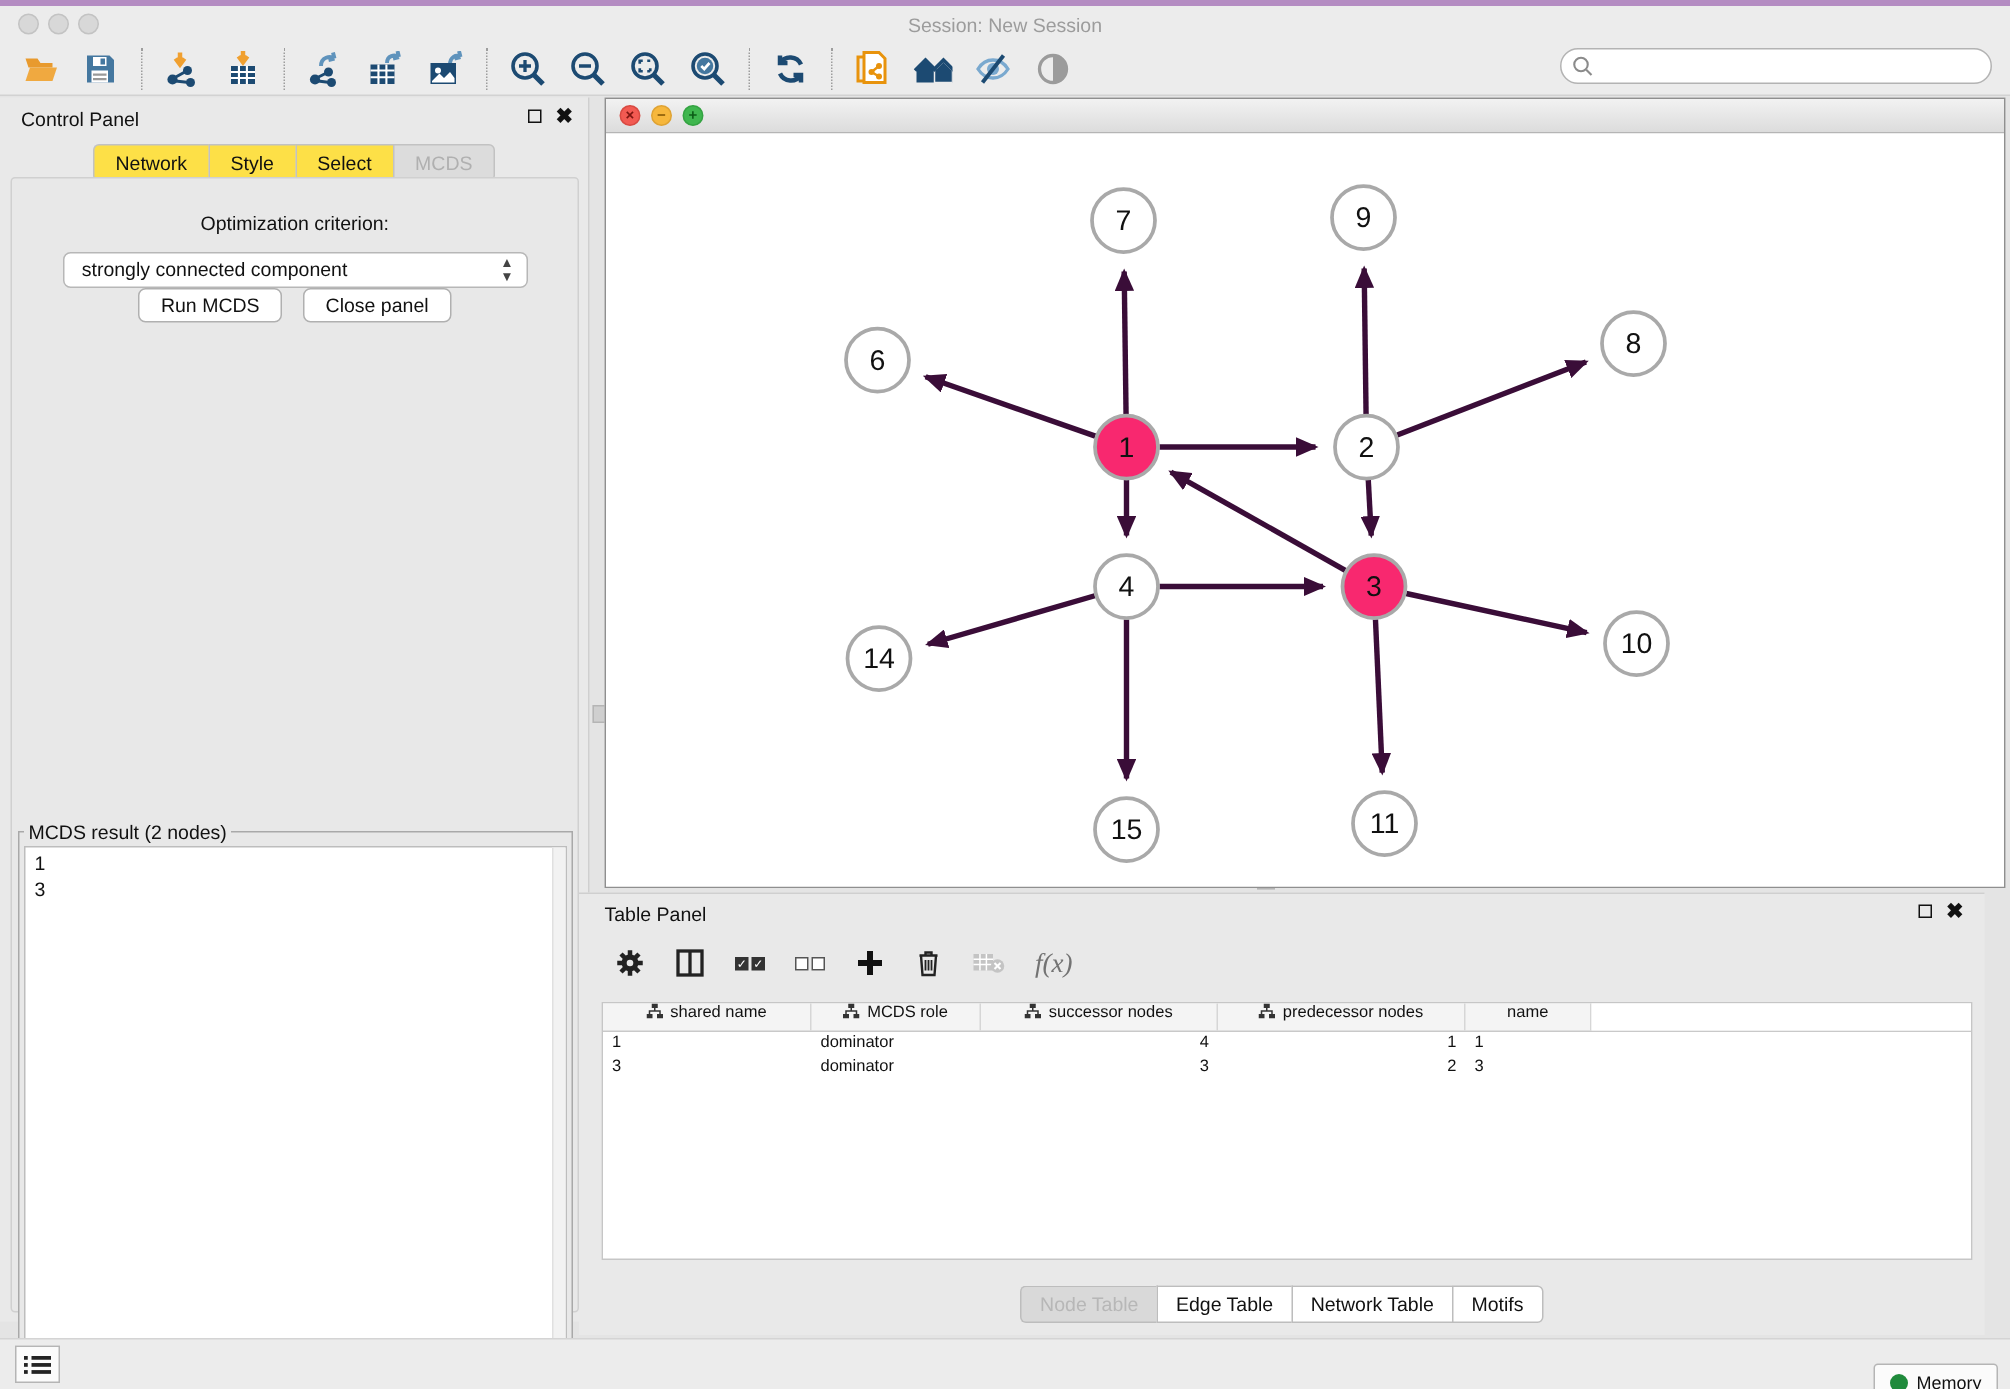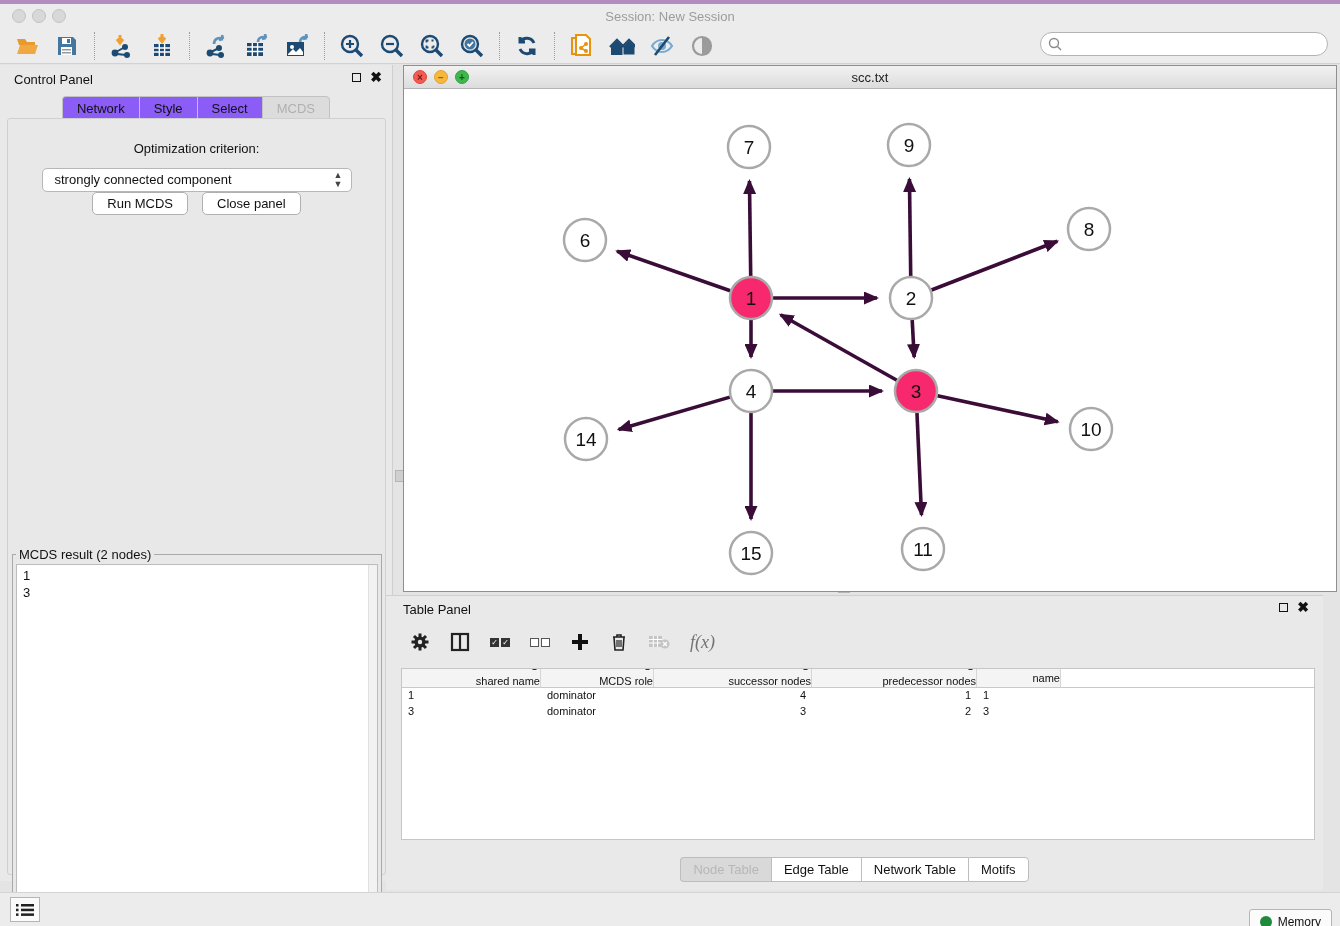--- a/index.html
+++ b/index.html
@@ -24,21 +24,21 @@
   .search-glass { position:absolute; left:8px; top:5px; }
 
   
   .control-panel { position:absolute; left:0; top:65px; width:393px; height:816px; background:#e9e9e9; border-right:1px solid #cfcfcf; }
   .panel-head { position:absolute; left:0; top:0; width:100%; height:28px; }
   .panel-title { position:absolute; left:14px; top:7px; font-size:13px; color:#111; }
   .panel-btns { position:absolute; right:10px; top:7px; display:flex; gap:9px; align-items:center; }
   .float-box { width:9px; height:9px; border:1.5px solid #111; display:inline-block; }
   .close-x { font-size:14px; font-weight:bold; color:#111; line-height:10px; }
   .cp-tabs { position:absolute; left:0; top:31px; width:100%; display:flex; justify-content:center; }
-  .cp-tab { font-size:13px; padding:4px 14px; background:#8b5cf6; border:1px solid #c2c2c2; border-right:none; color:#111; }
+  .cp-tab { font-size:13px; padding:4px 14px; background:#fde047; border:1px solid #c2c2c2; border-right:none; color:#111; }
   .cp-tab:first-child { border-radius:4px 0 0 4px; }
   .cp-tab:last-child { border-right:1px solid #c2c2c2; border-radius:0 4px 4px 0; }
   .cp-tab.active { background:#dcdcdc; color:#b0b0b0; }
   .cp-body { position:absolute; left:7px; top:53px; width:379px; height:757px; background:#e8e8e8; border:1px solid #d0d0d0; border-radius:3px; }
   .opt-label { margin-top:22px; text-align:center; font-size:13px; color:#111; }
   .dropdown { position:relative; margin:12px auto 0; width:310px; height:24px; background:#fff; border:1px solid #b7b7b7; border-radius:5px; font-size:13px; line-height:22px; padding-left:12px; color:#111; }
   .dd-stepper { position:absolute; right:8px; top:2px; font-size:9px; color:#444; line-height:9px; text-align:center; }
   .btn-row { display:flex; justify-content:center; gap:14px; }
   .mac-btn { font-size:13px; padding:3px 14px; background:#fff; border:1px solid #b0b0b0; border-radius:5px; color:#111; }
   fieldset.result-box { position:absolute; left:4px; top:428px; width:370px; height:382px; border:1px solid #a9a9a9; background:#e8e8e8; }
@@ -64,21 +64,21 @@
   
   .table-panel { position:absolute; left:386px; top:595px; width:937px; height:295px; background:#e9e9e9; border-top:1px solid #cfcfcf; }
   .tp-head { position:relative; height:26px; }
   .tp-title { position:absolute; left:17px; top:6px; font-size:13px; color:#111; }
   .tp-btns { position:absolute; right:14px; top:6px; display:flex; gap:9px; align-items:center; }
   .tp-toolbar { display:flex; align-items:center; gap:20px; height:40px; padding-left:24px; }
   .tp-icon { display:flex; align-items:center; justify-content:center; }
   .fx-label { font-family:"Liberation Serif", serif; font-style:italic; font-size:18px; color:#737373; }
   .grid-table { position:absolute; left:15px; top:72px; width:914px; height:172px; background:#fff; border:1px solid #c6c6c6; font-size:11px; }
   .gt-header { display:flex; height:19px; background:#f4f4f4; border-bottom:1px solid #c9c9c9; }
-  .gt-hcell { display:flex; align-items:flex-end; justify-content:center; gap:5px; border-right:1px solid #d6d6d6; color:#111; font-size:11px;flex-direction:column; }
+  .gt-hcell { display:flex; align-items:flex-start; justify-content:center; gap:5px; border-right:1px solid #d6d6d6; color:#111; font-size:11px; }
   .gt-row { display:flex; height:16px; }
   .gt-cell { padding:1px 6px; color:#111; overflow:hidden; white-space:nowrap; }
   .num-right { text-align:right; }
   .tp-tabs { position:absolute; left:0; bottom:8px; width:100%; display:flex; justify-content:center; }
   .tp-tab { font-size:13px; padding:4px 12px; background:#fff; border:1px solid #bdbdbd; border-right:none; color:#111; }
   .tp-tab:first-child { border-radius:4px 0 0 4px; }
   .tp-tab:last-child { border-right:1px solid #bdbdbd; border-radius:0 4px 4px 0; }
   .tp-tab.active { background:#d9d9d9; color:#b7b7b7; }
 
   
@@ -296,21 +296,20 @@
   </div>
 
   <div class="vsplit-handle"></div>
   <div class="hsplit-handle"></div>
 
   <div class="net-window">
     <div class="net-titlebar">
       <span class="tl tl-red">×</span>
       <span class="tl tl-yellow">−</span>
       <span class="tl tl-green">+</span>
-      <span class="net-title">scc.txt</span>
     </div>
     <div class="net-canvas">
       <svg id="graph-svg" width="932" height="502">
           <defs>
             <marker id="arrow" markerUnits="userSpaceOnUse" markerWidth="15" markerHeight="13" refX="13" refY="6.5" orient="auto">
               <polygon points="0,0 15,6.5 0,13" fill="#3a0d38"></polygon>
             </marker>
           </defs>
           <line x1="346.7086348276299" y1="187.0019294860588" x2="345.45029163002647" y2="91.99701806700006" stroke="#3a0d38" stroke-width="3.6" marker-end="url(#arrow)"></line>
           <line x1="326.23121807335133" y1="201.7434376400866" x2="213.0972084320934" y2="162.2146872835025" stroke="#3a0d38" stroke-width="3.6" marker-end="url(#arrow)"></line>

